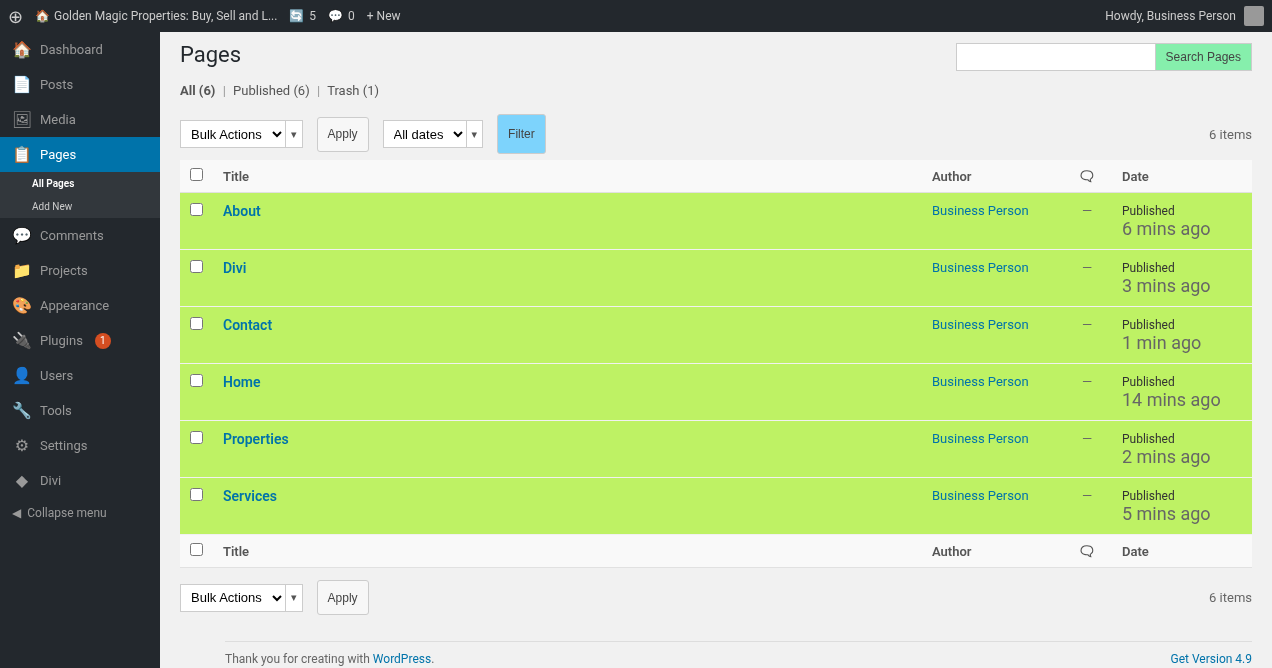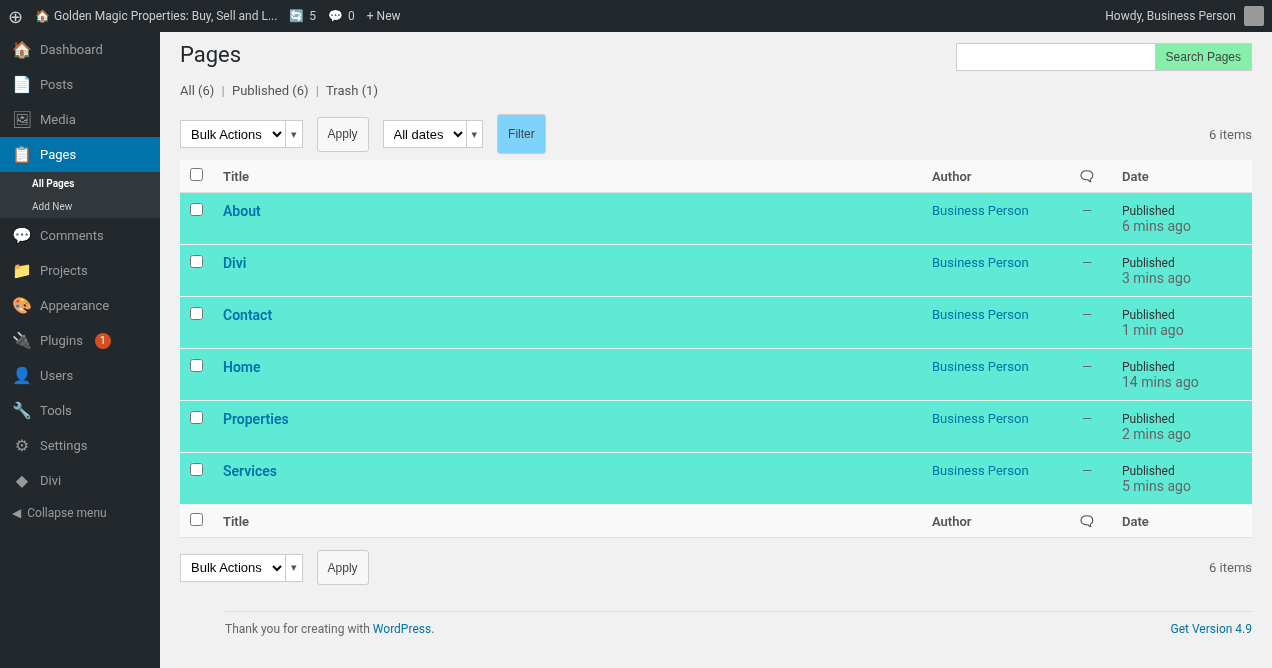--- a/index.html
+++ b/index.html
@@ -92,21 +92,21 @@
       font-weight: 400;
       color: #23282d;
       margin-bottom: 10px;
     }
 
     
     .filter-links { margin-bottom: 10px; font-size: 13px; }
     .filter-links a { color: #0073aa; text-decoration: none; }
     .filter-links span { color: #555; }
     .filter-links .sep { color: #999; margin: 0 4px; }
-    .filter-links .active-link { font-weight: 400; color: #000; }
+    .filter-links .active-link { font-weight: 700; color: #000; }
 
     
     .toolbar {
       display: flex;
       align-items: center;
       gap: 14px;
       margin-bottom: 0;
       padding: 6px 0;
     }
     .toolbar-right { margin-left: auto; color: #666; font-size: 13px; }
@@ -172,21 +172,21 @@
       font-size: 12px;
       height: 28px;
       cursor: pointer;
       color: #444;
     }
 
     
     .pages-table {
       width: 100%;
       border-collapse: collapse;
-      background: #5eead4;
+      background: #bef264;
       font-size: 13px;
     }
     .pages-table th {
       background: #f9f9f9;
       border-bottom: 1px solid #e1e1e1;
       padding: 8px 10px;
       text-align: left;
       font-weight: 600;
       color: #555;
     }
@@ -197,21 +197,21 @@
     }
     .pages-table .cb { width: 30px; }
     .pages-table .col-title { }
     .pages-table .col-author { width: 140px; }
     .pages-table .col-comment { width: 50px; text-align: center; }
     .pages-table .col-date { width: 140px; }
 
     .page-link { color: #0073aa; text-decoration: none; font-weight: 600; font-size: 14px; }
     .author-link { color: #0073aa; text-decoration: none; }
     .date-status { color: #333; font-size: 12px; }
-    .date-time { color: #666; font-size: 14px; }
+    .date-time { color: #666; font-size: 18px; }
     .dash { color: #666; }
 
     input[type="checkbox"] { cursor: pointer; }
 
     
     .footer {
       margin-top: 20px;
       padding-top: 10px;
       color: #666;
       font-size: 12px;

